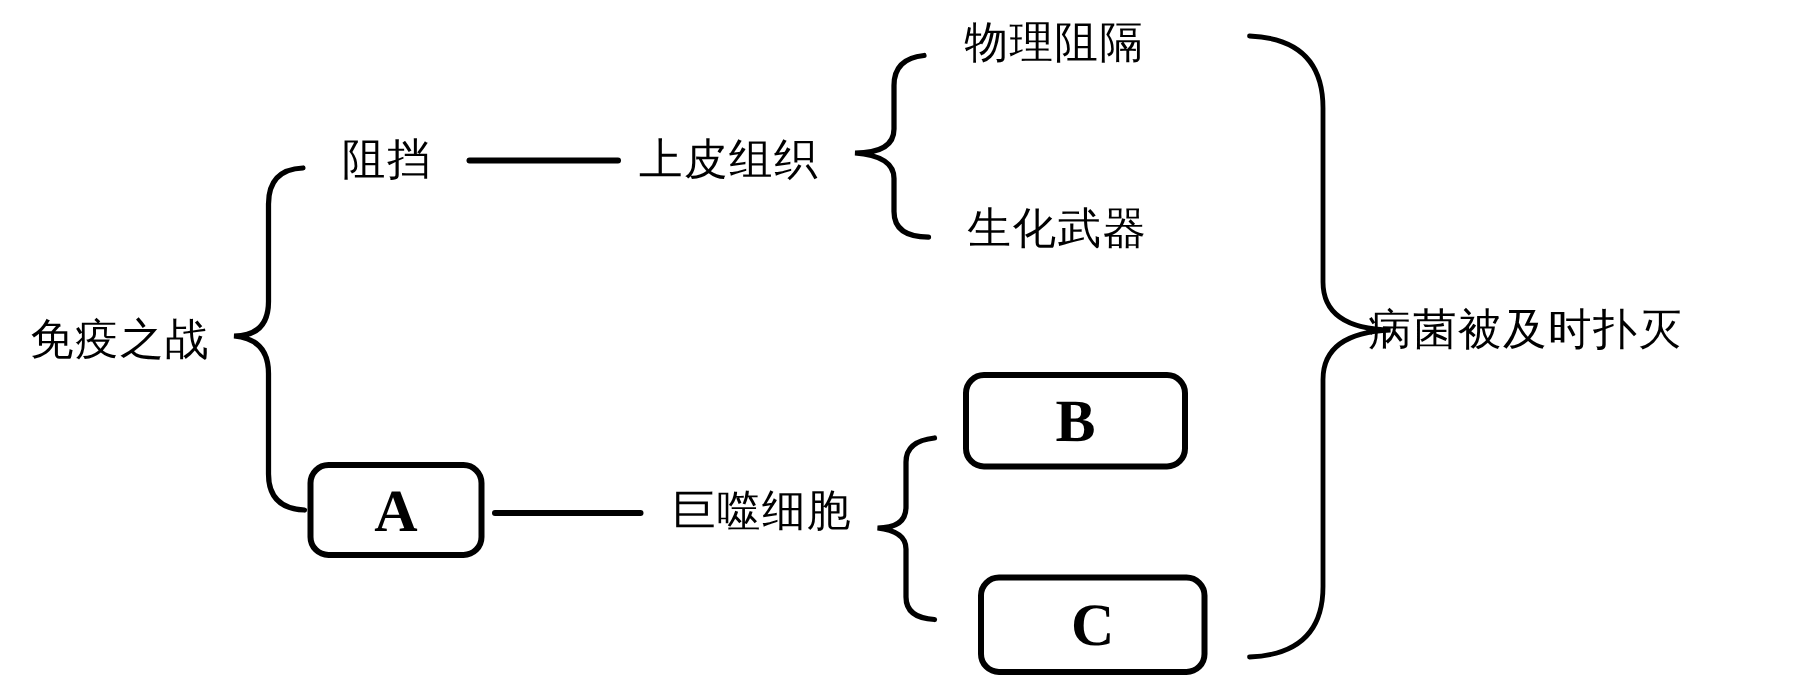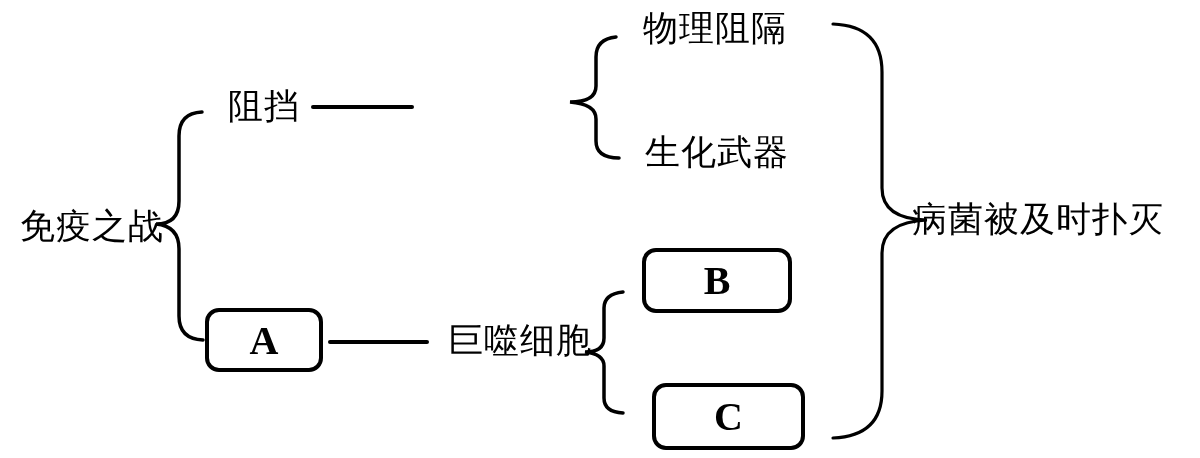--- a/index.html
+++ b/index.html
@@ -11,21 +11,21 @@
     position: relative;
     width: 1200px;
     height: 458px;
     background: #ffffff;
     color: #000000;
     font-family: "Liberation Serif", "DejaVu Serif", serif;
     overflow: hidden;
   }
   .lbl {
     position: absolute;
-    font-size: 35px;
+    font-size: 29px;
     line-height: 40px;
     white-space: nowrap;
     letter-spacing: 1px;
     color: #000000;
   }
   .nodebox {
     position: absolute;
     box-sizing: border-box;
     border: 4px solid #000000;
     border-radius: 14px;
@@ -59,20 +59,21 @@
     <path d="M 833 24 Q 882 26 882 72 L 882 188 Q 882 219 927 220 Q 882 222 882 253 L 882 391 Q 882 436 833 438" fill="none" stroke="#000000" stroke-width="3.2" stroke-linecap="round"></path>
 
     <line x1="313" y1="107" x2="412" y2="107" stroke="#000000" stroke-width="4" stroke-linecap="round"></line>
     <line x1="330" y1="342" x2="427" y2="342" stroke="#000000" stroke-width="4" stroke-linecap="round"></line>
   </svg>
 
   <div class="lbl" style="left:228px; top:87px;">阻挡</div>
 
   <div class="lbl" style="left:20px; top:207px;">免疫之战</div>
 
+  <div class="lbl" style="left:426px; top:87px;">上皮组织</div>
 
   <div class="lbl" style="left:643px; top:9px;">物理阻隔</div>
 
   <div class="lbl" style="left:645px; top:133px;text-align:center;">生化武器</div>
 
   <div class="nodebox" style="left:205px; top:308px; width:118px; height:64px;">A</div>
 
   <div class="lbl" style="left:448px; top:321px;">巨噬细胞</div>
 
   <div class="nodebox" style="left:642px; top:248px; width:150px; height:65px;">B</div>

